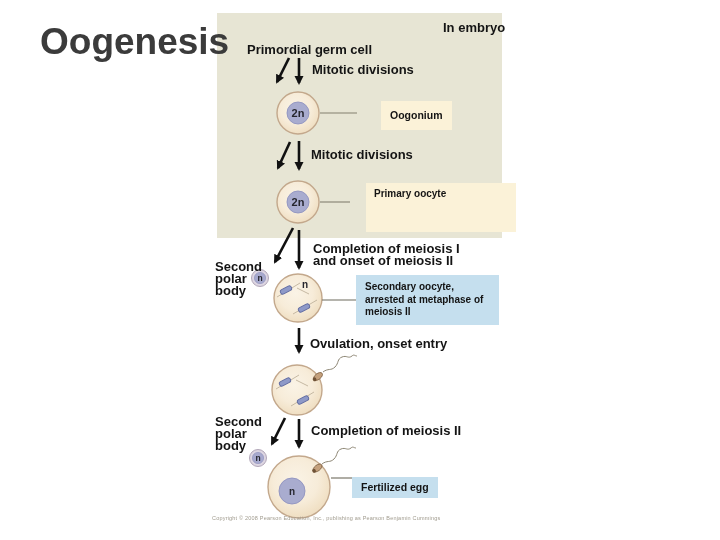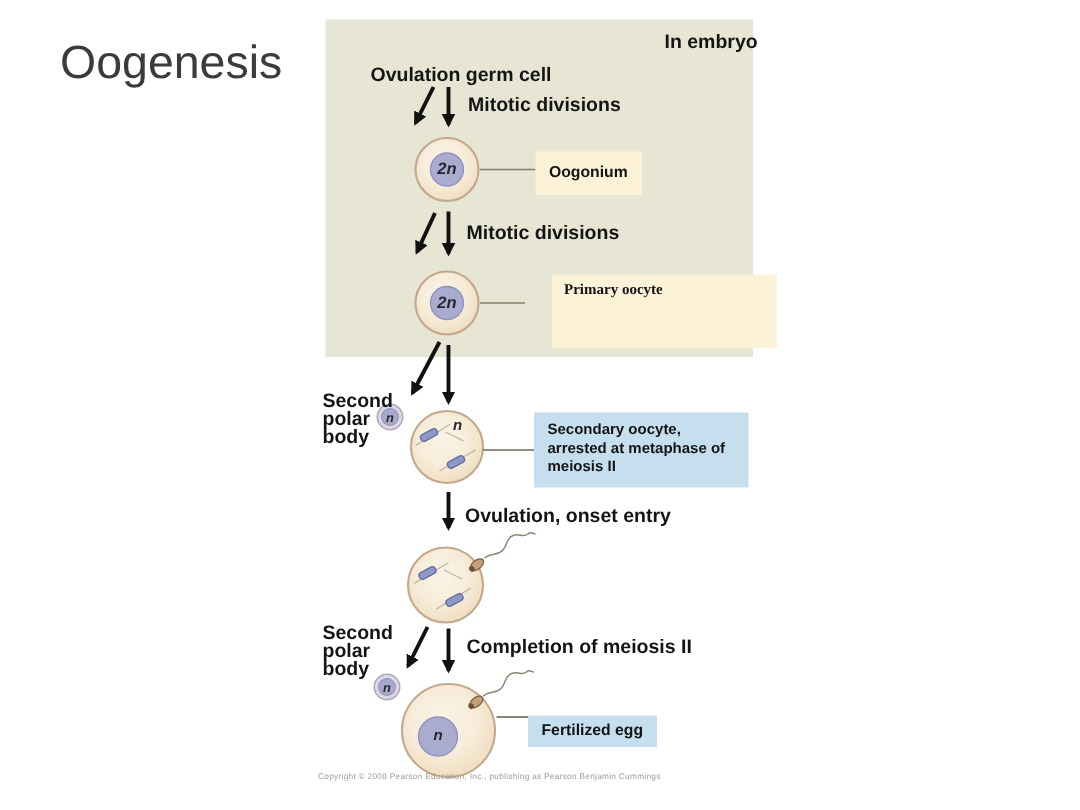--- a/index.html
+++ b/index.html
@@ -1,26 +1,26 @@
 <!DOCTYPE html>
 <html><head>
 <meta charset="utf-8">
 <style>
   html,body{margin:0;padding:0;}
   body{background:#fff;font-family:"Liberation Sans",sans-serif;}
   .slide{position:relative;width:720px;height:540px;background:#ffffff;overflow:hidden;}
   .panel{position:absolute;left:217px;top:13px;width:285px;height:225px;background:#e7e5d4;}
   svg.canvas{position:absolute;left:0;top:0;z-index:2;}
   .txt{position:absolute;z-index:3;color:#141414;font-weight:bold;font-size:13px;line-height:12px;white-space:nowrap;}
-  .title{position:absolute;left:40px;top:24px;z-index:3;color:#3b3b3b;font-weight:normal;font-size:31px;line-height:36px;}
+  .title{position:absolute;left:40px;top:24px;z-index:3;color:#3b3b3b;font-weight:bold;font-size:37px;line-height:36px;}
   .stack{line-height:11.8px;}
   .box{position:absolute;z-index:3;font-weight:bold;font-size:10px;color:#141414;line-height:12.6px;}
-  .cream{background:#fbf2d8;}
+  .cream{background:#fbf2d8;margin-left:24px;}
   .blue{background:#c5dfee;}
-  .ploidy{position:absolute;z-index:4;color:#26262e;font-weight:bold;font-style:italic;transform:translate(-50%,-50%);white-space:nowrap;text-align:center;}
+  .ploidy{position:absolute;z-index:4;color:#26262e;font-weight:bold;transform:translate(-50%,-50%);white-space:nowrap;text-align:center;}
   .copyright{position:absolute;left:212px;top:515px;z-index:3;font-size:5.5px;color:#a09b8e;letter-spacing:.2px;white-space:nowrap;}
 </style>
 </head>
 <body>
 
 <div class="slide">
 
   <div class="title">
     <div>Oogenesis</div>
   </div>
@@ -122,43 +122,47 @@
     </g>
     <g>
       <path d="M322,464 C327,460 330,463 334,459 C338,455 336,451 341,449 C346,447 347,451 351,448 C353,446 354,448 356,448" stroke="#8d8674" stroke-width="1" fill="none"></path>
       <ellipse cx="317.5" cy="468" rx="5.2" ry="2.9" transform="rotate(-38 317.5 468)" fill="#c4a07c" stroke="#7d5f41" stroke-width="0.8"></ellipse>
       <ellipse cx="314.1" cy="470.8" rx="1.8" ry="2" transform="rotate(-38 314.1 470.8)" fill="#6f5236"></ellipse>
     </g>
     <line x1="331" y1="478" x2="352" y2="478" stroke="#6d6a5c" stroke-width="1.1"></line>
   </svg>
 
   <div class="txt" style="left:443px;top:22px;">In embryo</div>
-  <div class="txt" style="left:247px;top:44px;">Ovulation germ cell</div>
+  <div class="txt" style="left:247px;top:44px;">Primordial germ cell</div>
   <div class="txt" style="left:312px;top:64px;">Mitotic divisions</div>
   <div class="txt" style="left:311px;top:149px;">Mitotic divisions</div>
 
+  <div class="txt stack" style="left:313px;top:243px;">
+    <div>Completion of meiosis I</div>
+    <div>and onset of meiosis II</div>
+  </div>
 
   <div class="txt stack" style="left:215px;top:261px;">
     <div>Second</div>
     <div>polar</div>
     <div>body</div>
   </div>
 
   <div class="txt" style="left:310px;top:338px;">Ovulation, onset entry</div>
   <div class="txt" style="left:311px;top:425px;">Completion of meiosis II</div>
 
   <div class="txt stack" style="left:215px;top:416px;">
     <div>Second</div>
     <div>polar</div>
     <div>body</div>
   </div>
 
   <div class="box cream" style="left:357px;top:101px;width:71px;height:29px;line-height:29px;padding-left:9px;box-sizing:border-box;font-size:10.5px;">Oogonium</div>
 
-  <div class="box cream" style="left:368px;top:183px;width:150px;height:49px;padding:5px 0 0 8px;box-sizing:border-box;font-family:Liberation Serif, serif;">
+  <div class="box cream" style="left:342px;top:183px;width:150px;height:49px;padding:5px 0 0 8px;box-sizing:border-box;">
     <div>Primary oocyte</div>
   </div>
 
   <div class="box blue" style="left:356px;top:275px;width:143px;height:50px;padding:6px 0 0 9px;box-sizing:border-box;">
     <div>Secondary oocyte,</div>
     <div>arrested at metaphase of</div>
     <div>meiosis II</div>
   </div>
 
   <div class="box blue" style="left:352px;top:477px;width:86px;height:21px;line-height:21px;padding-left:9px;box-sizing:border-box;font-size:10.5px;">Fertilized egg</div>

